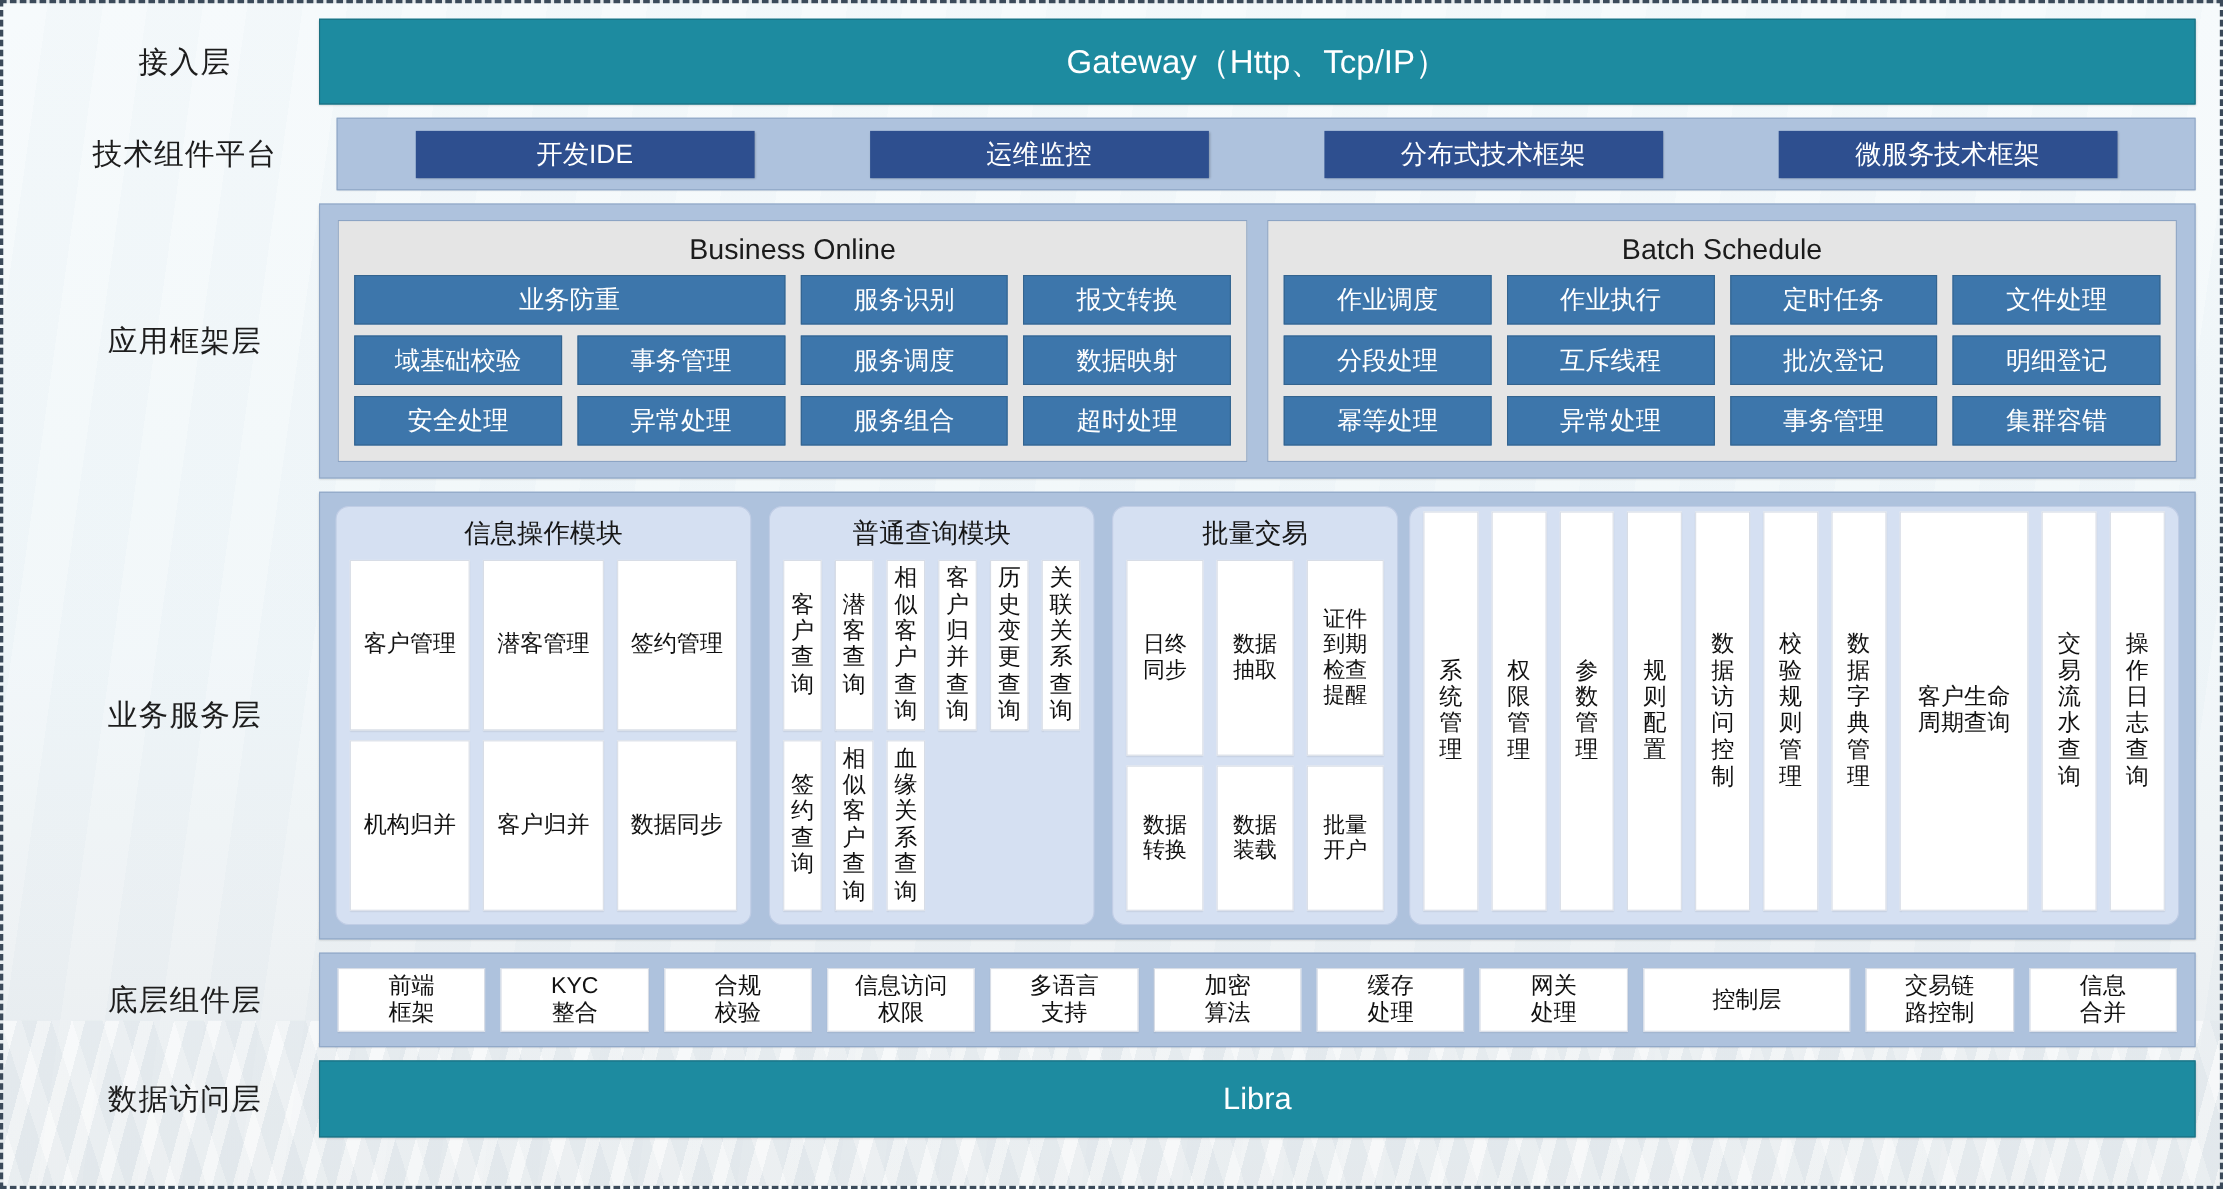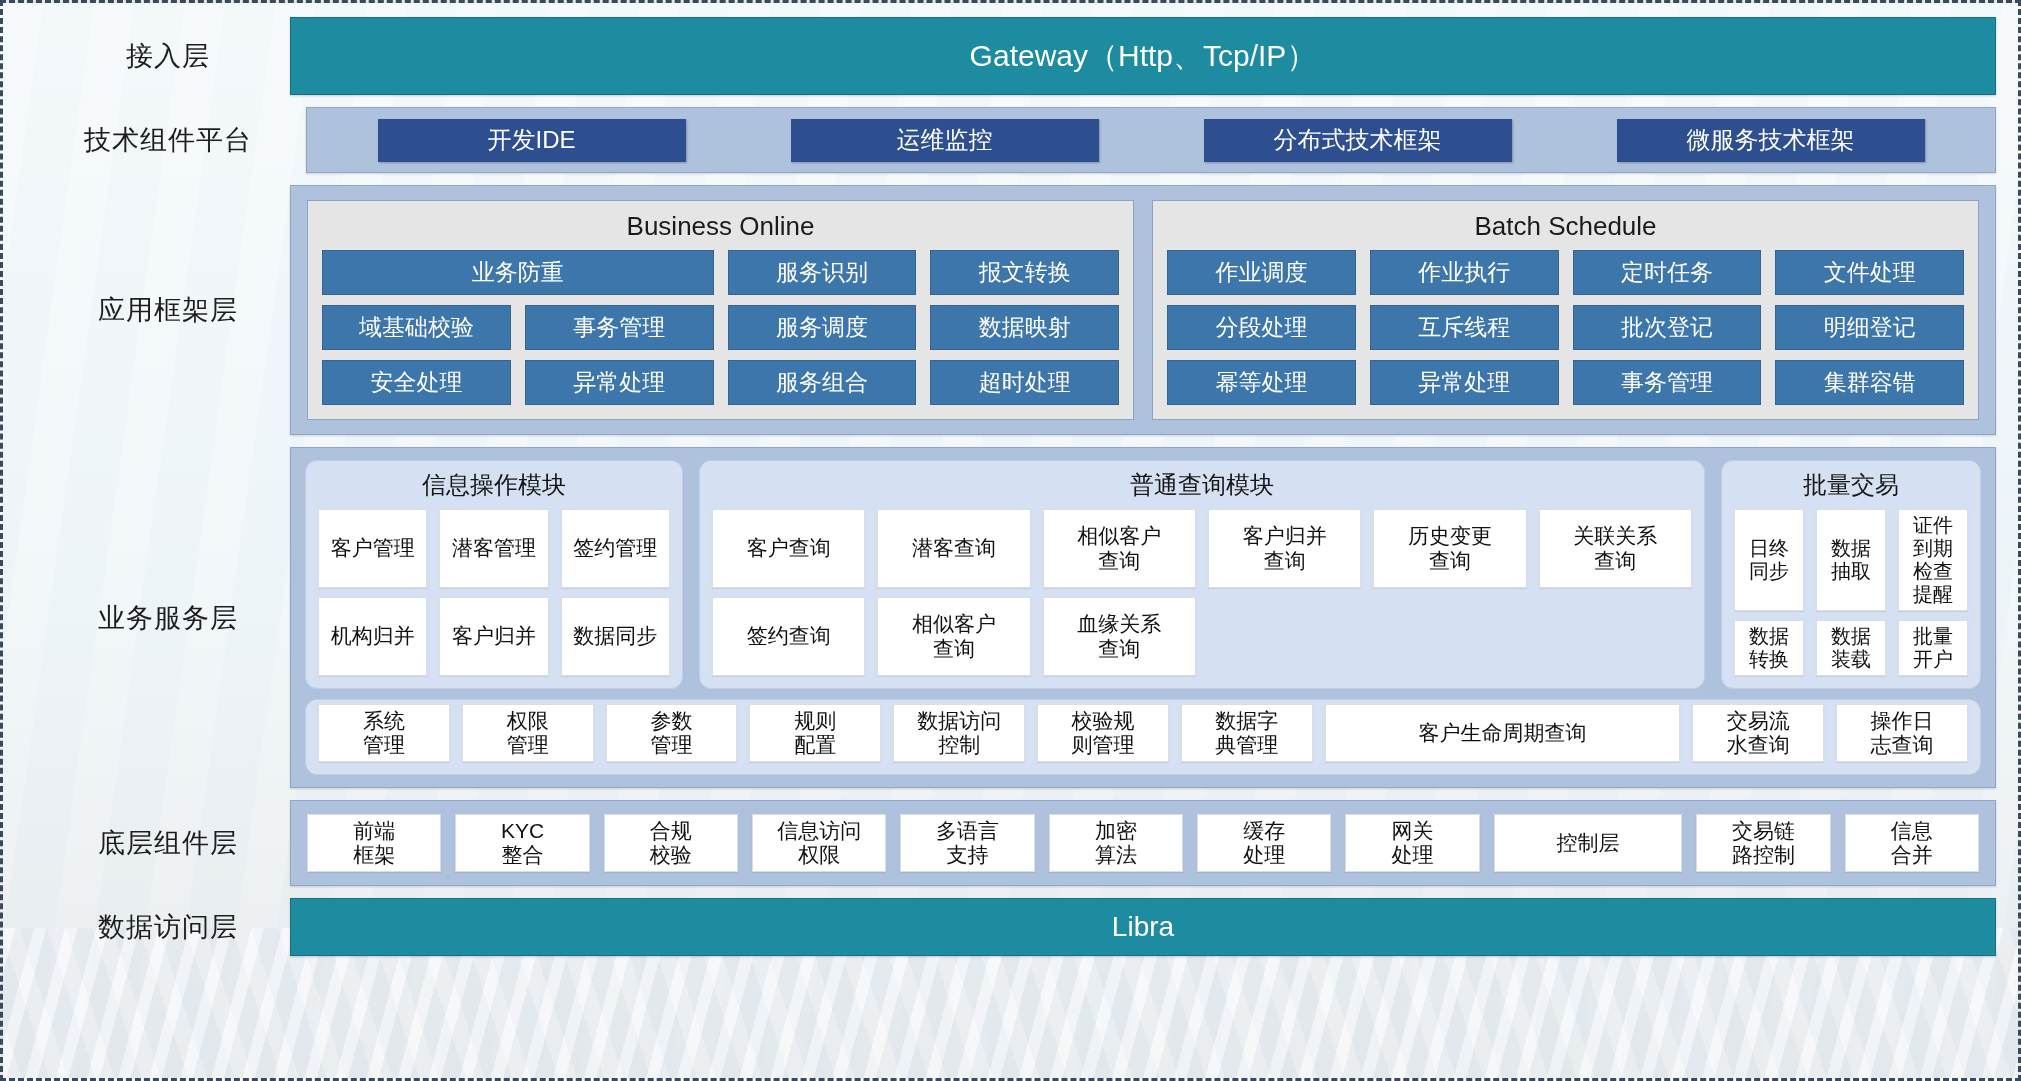--- a/index.html
+++ b/index.html
@@ -85,21 +85,21 @@
   .bchip {
     background:#3d76ab; color:#fff; font-size:23px;
     height:45px; display:flex; align-items:center; justify-content:center;
     border:1px solid #34648f;
   }
   .span2 { grid-column: span 2; }
 
   
   .bizlayer {
     flex:1; background:#aec2dd; border:1px solid #8fa7c6;
-    display:flex; flex-direction:column; gap:10px; padding:12px 14px;
+    display:flex; flex-direction:row; gap:10px; padding:12px 14px;
     box-shadow: 0 1px 2px rgba(0,0,0,.15);
   }
   .bizrow-top { display:flex; gap:16px; flex:1; }
   .modbox {
     background:#d5e0f2; border:1px solid #c0cde5; border-radius:12px;
     padding:4px 12px 12px; display:flex; flex-direction:column;
   }
   .mod-title { text-align:center; font-size:24px; color:#161616; padding:4px 0 8px; }
   .wchips { display:grid; gap:9px 12px; flex:1; }
   .wchip {
@@ -128,21 +128,21 @@
   .complayer {
     flex:1; background:#aec2dd; border:1px solid #8fa7c6;
     display:flex; align-items:center; gap:14px; padding:10px 16px;
     box-shadow: 0 1px 2px rgba(0,0,0,.15);
   }
   .complayer .wchip { flex:1 1 0; min-height:58px; }
   .complayer .wchip.wide { flex:1.45 1 0; }
 
   
   .libra {
-    flex:1; height:58px;
+    flex:1; height:70px;
     background:#1d8ba0; border:1px solid #1b6f80;
     color:#fff; font-size:28px;
     display:flex; align-items:center; justify-content:center;
     box-shadow: 0 1px 2px rgba(0,0,0,.18);
   }
 
   .gap { height:12px; flex:0 0 12px; }
 </style>
 </head>
 <body>

